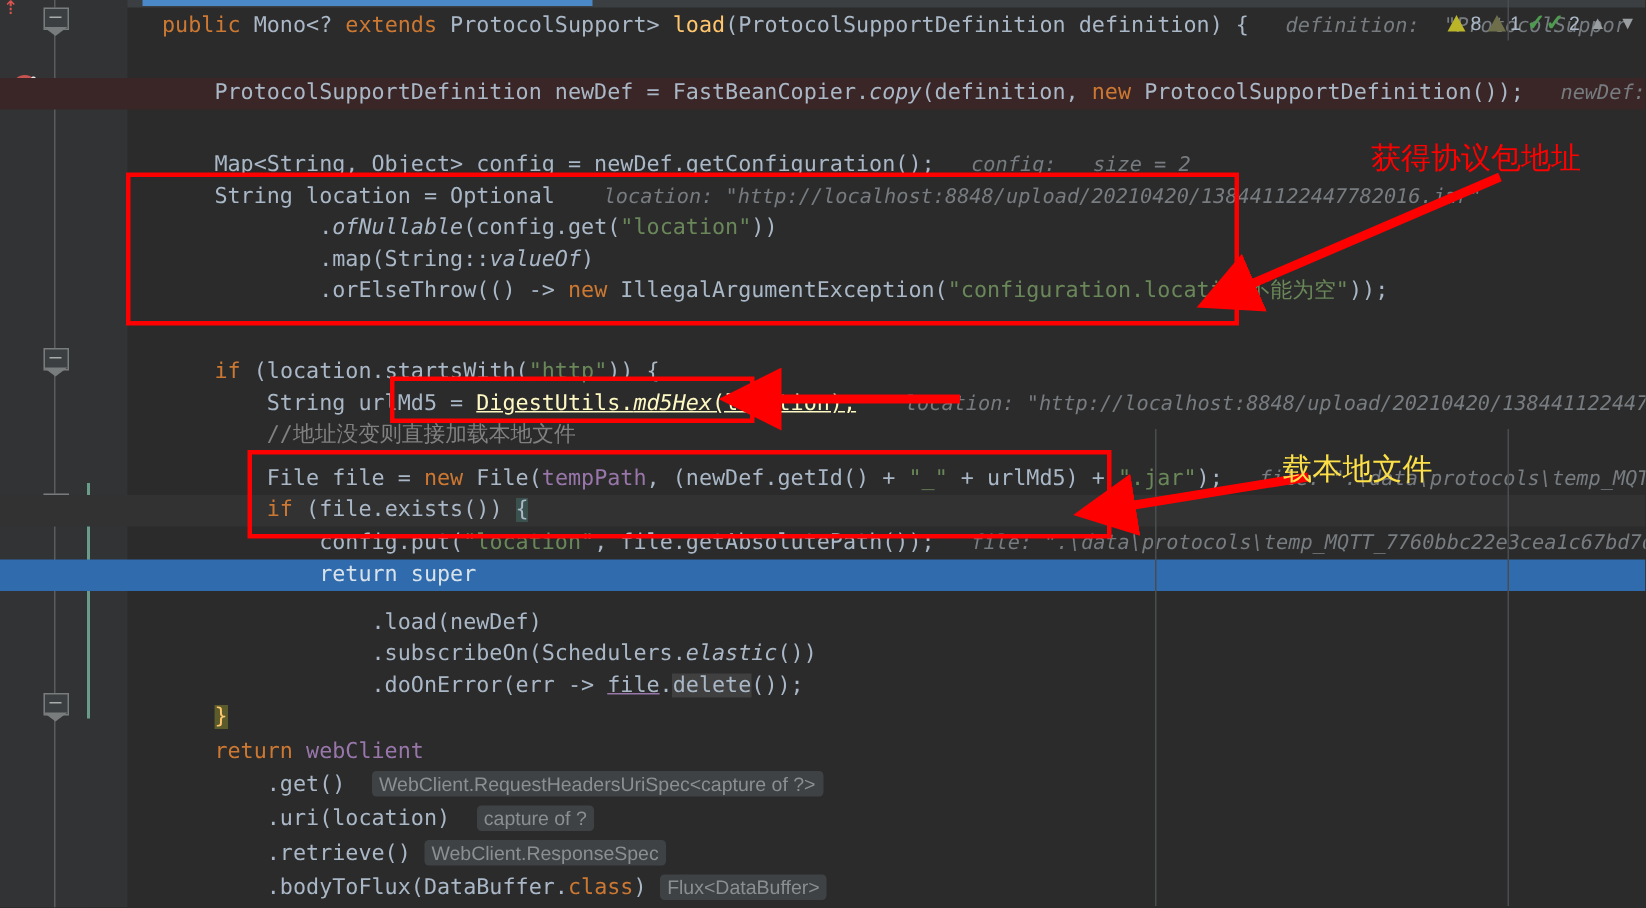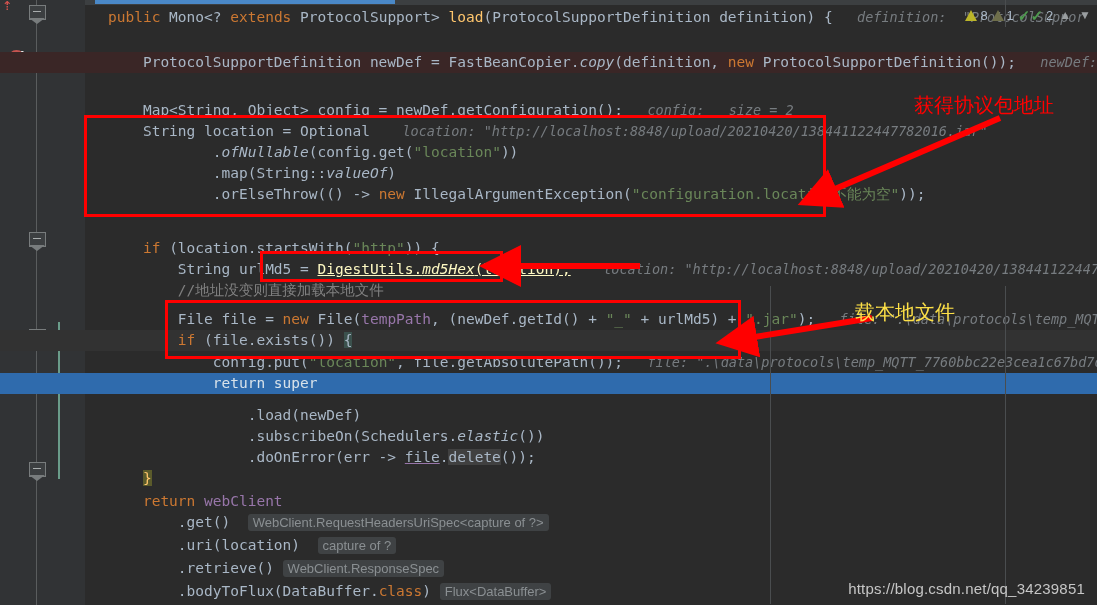--- a/index.html
+++ b/index.html
@@ -171,14 +171,13 @@
         <line x1="640" y1="266" x2="512" y2="266" stroke="#ff0000" stroke-width="6" marker-end="url(#ah)"></line>
         <line x1="872" y1="318" x2="748" y2="338" stroke="#ff0000" stroke-width="6" marker-end="url(#ah)"></line>
       </svg>
   <div class="rbox" style="left: 84px; top: 115px; width: 742px; height: 102px; border-color: rgb(255, 0, 0);"></div>
       <div class="rbox" style="left: 260px; top: 251px; width: 243px; height: 31px; border-color: rgb(255, 0, 0);"></div>
       <div class="rbox" style="left: 165px; top: 300px; width: 576px; height: 59px; border-color: rgb(255, 0, 0);"></div>
       <div class="rtext" style="left: 893px; top: 92px; color: rgb(255, 0, 0); margin-left: 21px;">获得协议包地址</div>
       <div class="rtext" style="left: 855px; top: 299px; color: #fde047;">载本地文件</div>
     </div>
 
-  <div class="watermark">https://blog.csdn.net/qq_34239851</div>
 </div>
 
 </body></html>

